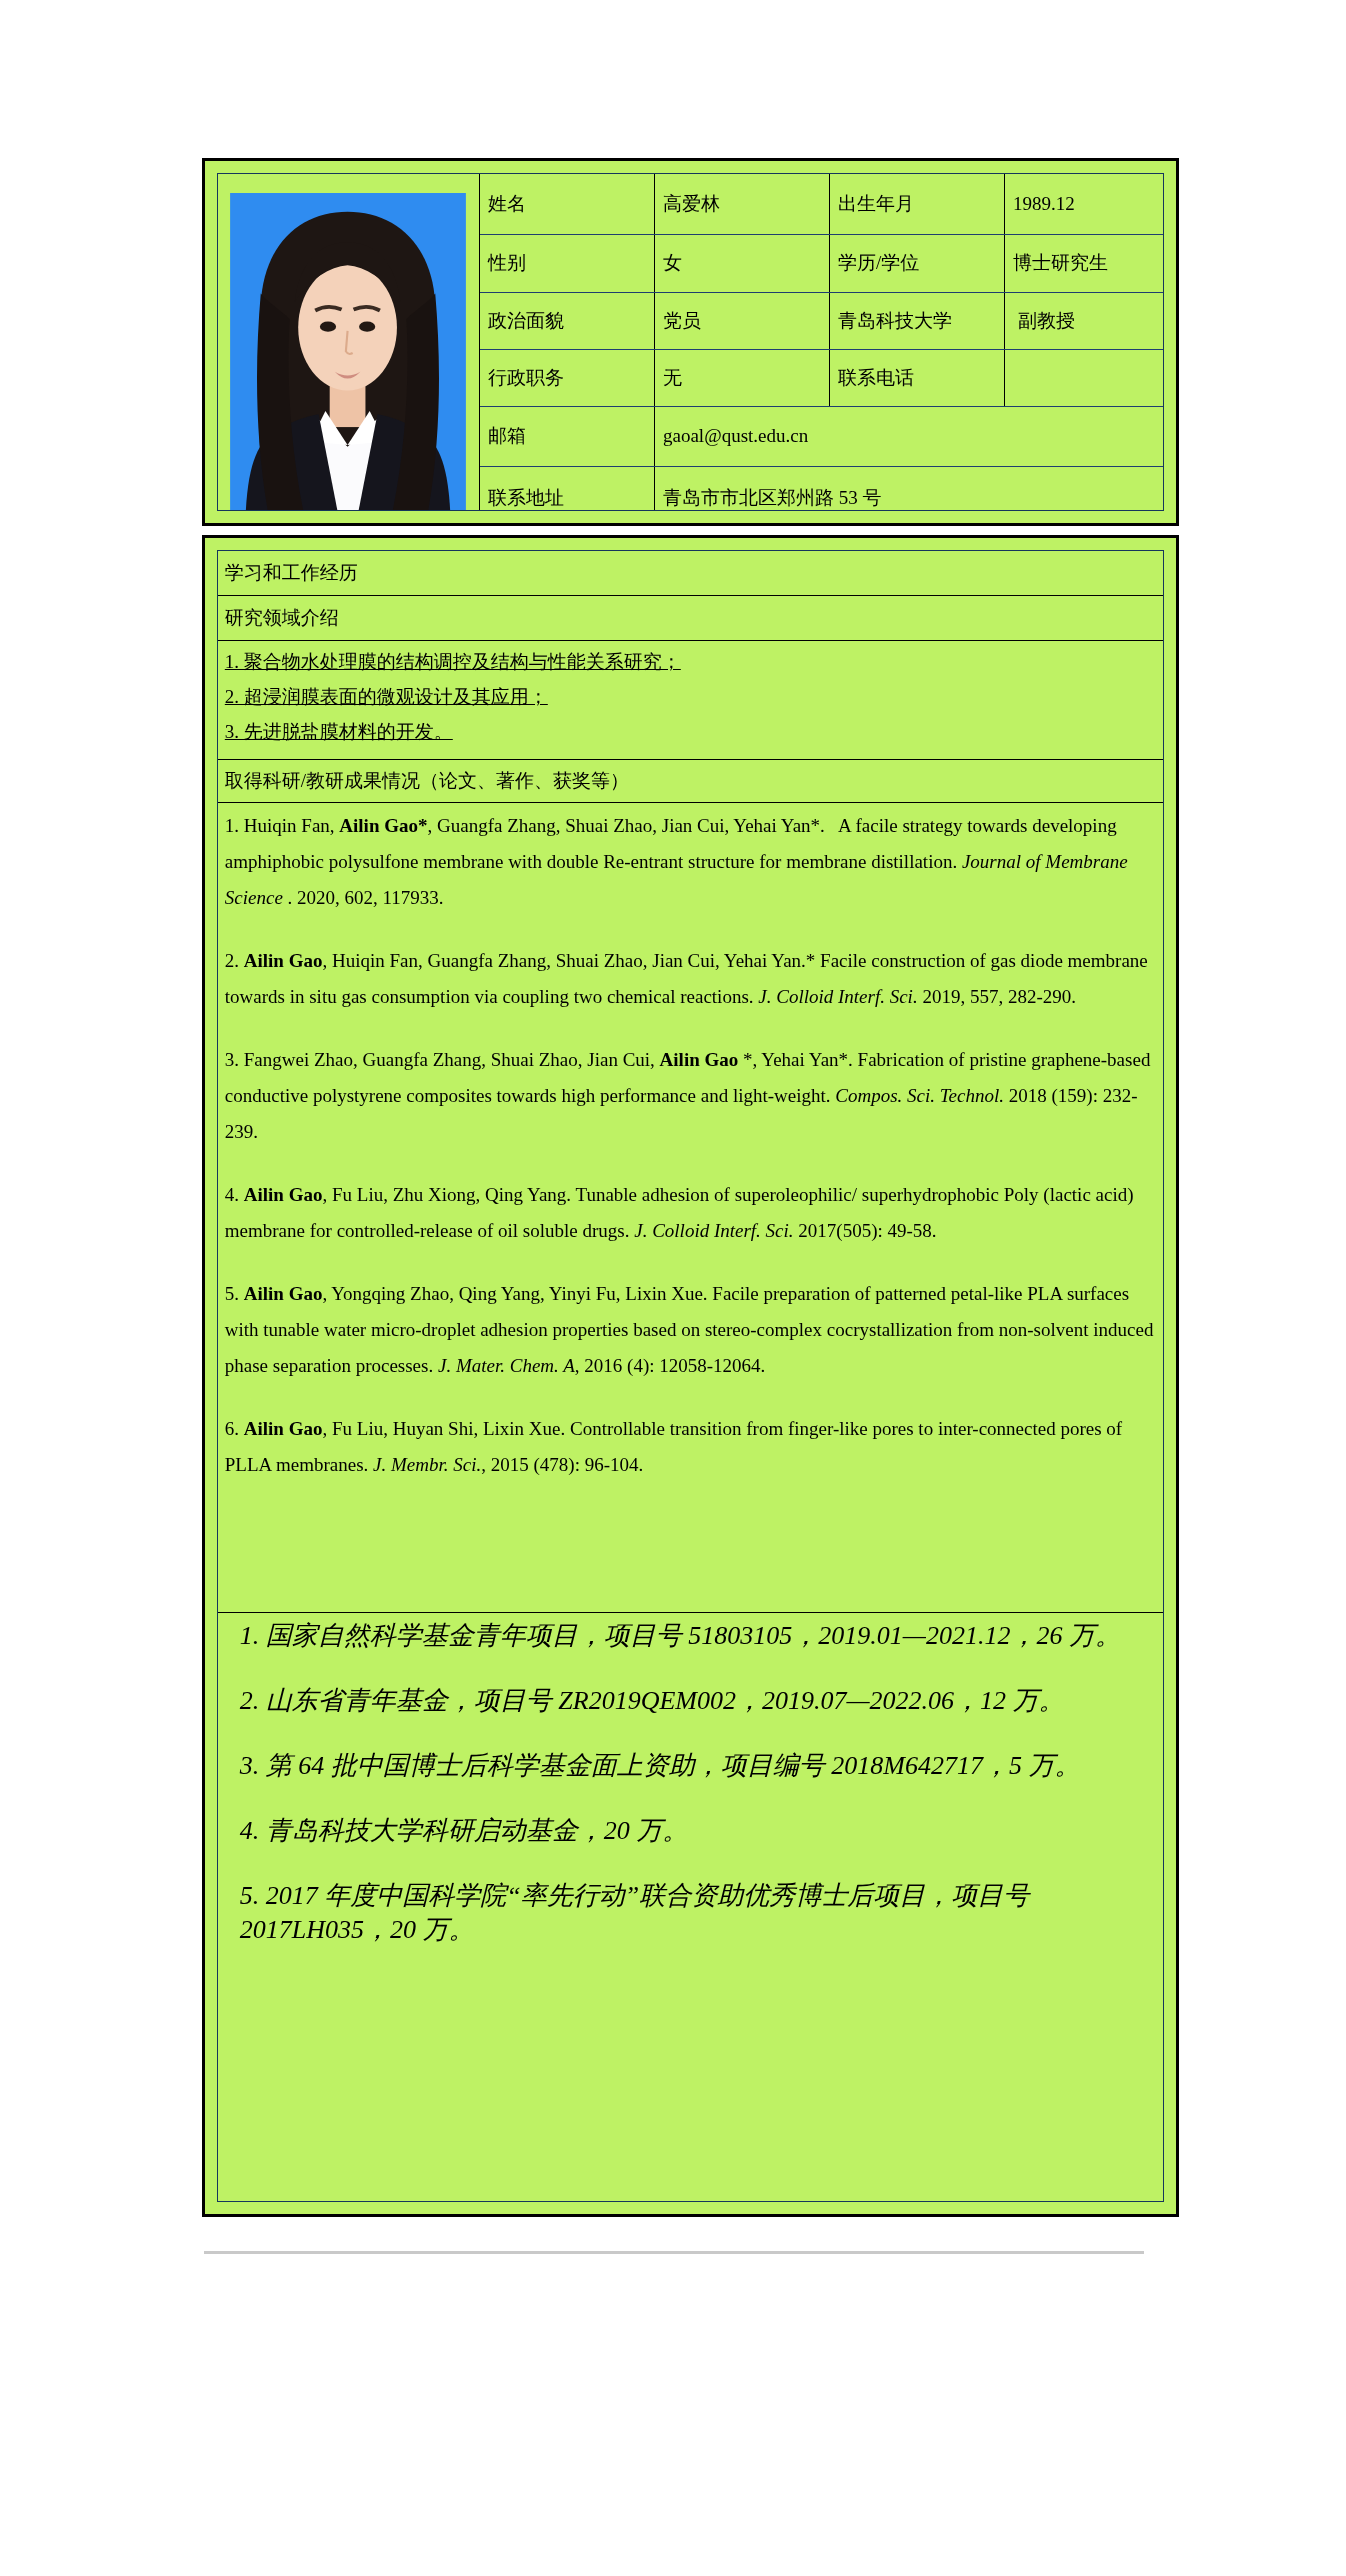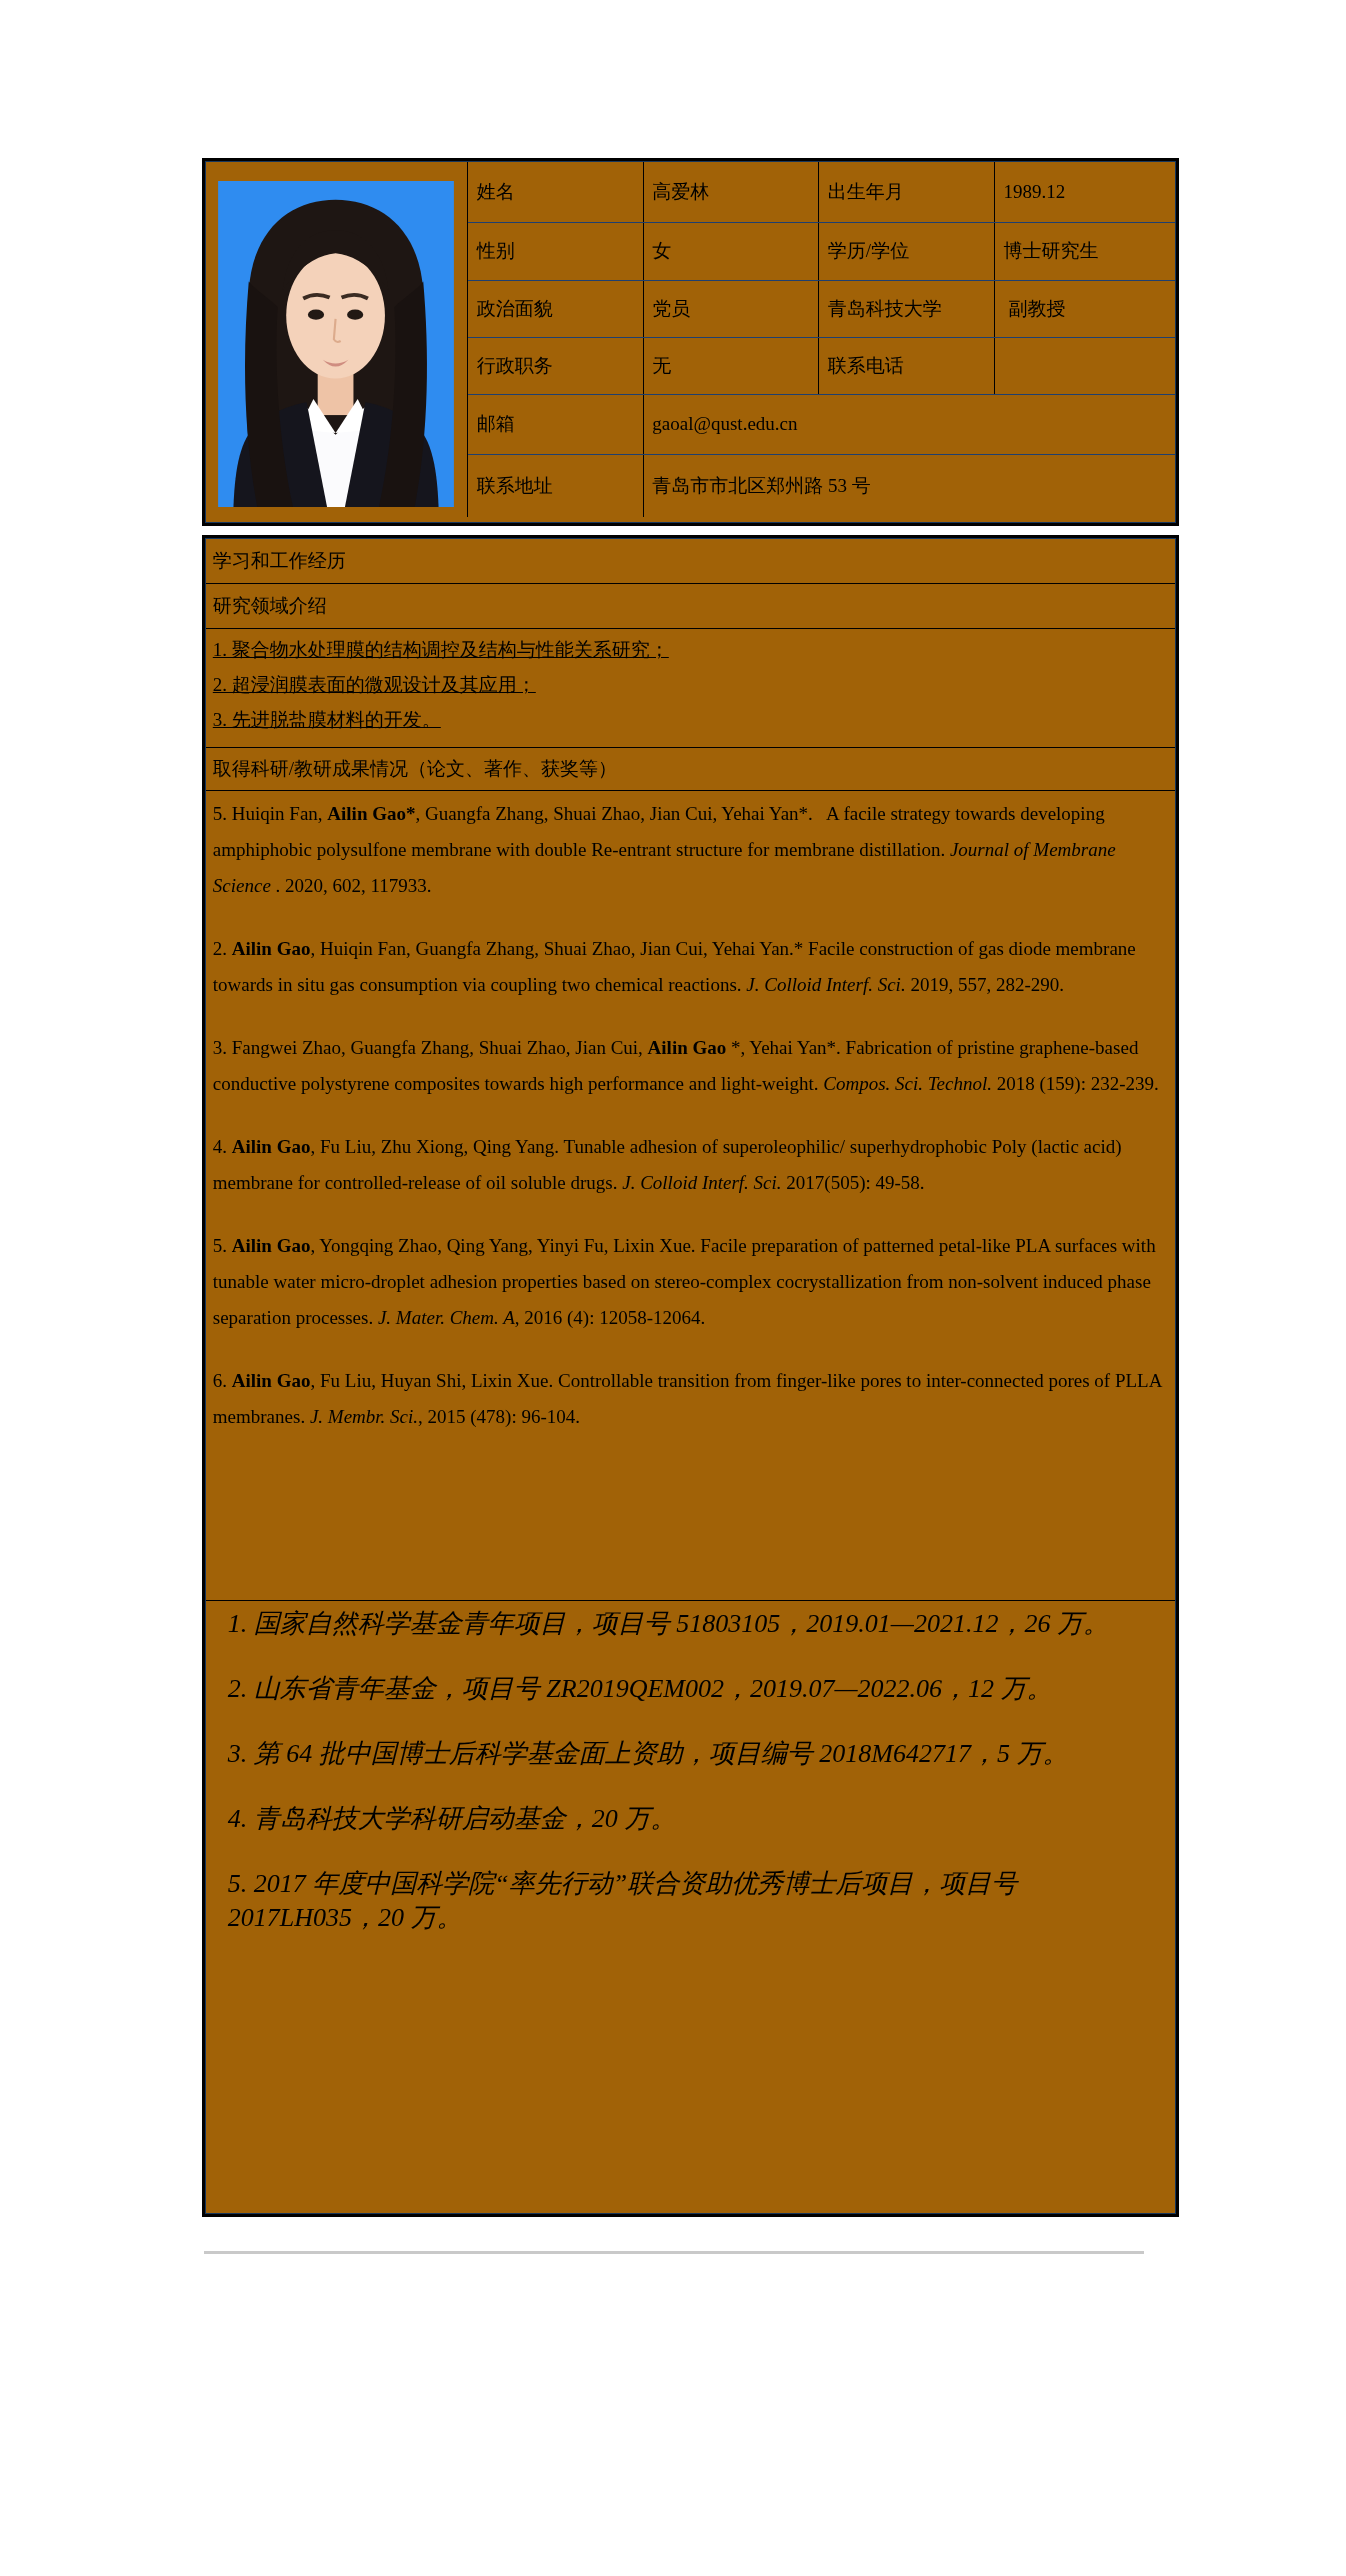--- a/index.html
+++ b/index.html
@@ -3,21 +3,21 @@
 <meta charset="utf-8">
 <style>
   :root{
     --border:#000000; --inner-line:#16365c; --row-line:#1e3f70;
     --divider:#c9c9c9; --text:#000000; --photo-bg:#2f8cf0;
   }
   html,body{margin:0;padding:0;background:#ffffff;}
   .page{position:relative;width:1346px;height:2576px;background:#ffffff;
         font-family:"Liberation Serif","DejaVu Serif",serif;color:var(--text);}
   .frame{position:absolute;box-sizing:border-box;border:3.4px solid var(--border);
-         padding:0;background:#a16207;}
+         padding:12px;background:#bef264;}
   .frame-inner{box-sizing:border-box;width:100%;height:100%;
                border:0.9px solid var(--inner-line);overflow:hidden;}
   table{border-collapse:collapse;width:100%;table-layout:fixed;border:hidden;}
   td{box-sizing:border-box;overflow:hidden;}
 
   
   .ta td{border:1.7px solid var(--border);
          border-top-color:var(--row-line);border-bottom-color:var(--row-line);
          font-size:19px;vertical-align:middle;padding:0 3.4px 0 8.5px;}
   .ta .r1{height:60px}.ta .r2{height:58px}.ta .r3{height:57px}
@@ -143,21 +143,21 @@
                 <p class="area-line">1. 聚合物水处理膜的结构调控及结构与性能关系研究；</p>
                 <p class="area-line">2. 超浸润膜表面的微观设计及其应用；</p>
                 <p class="area-line">3. 先进脱盐膜材料的开发。</p>
               </td>
         </tr>
         <tr>
           <td class="hd h-ach">取得科研/教研成果情况（论文、著作、获奖等）</td>
         </tr>
         <tr>
           <td class="ct c-ach">
-                <p class="pub"><span>5. Huiqin Fan, </span><span class="b">Ailin Gao*</span><span>, Guangfa Zhang, Shuai Zhao, Jian Cui, Yehai Yan*.   A facile strategy towards developing amphiphobic polysulfone membrane with double Re-entrant structure for membrane distillation. </span><span class="i">Journal of Membrane Science</span><span> . 2020, 602, 117933.</span></p>
+                <p class="pub"><span>1. Huiqin Fan, </span><span class="b">Ailin Gao*</span><span>, Guangfa Zhang, Shuai Zhao, Jian Cui, Yehai Yan*.   A facile strategy towards developing amphiphobic polysulfone membrane with double Re-entrant structure for membrane distillation. </span><span class="i">Journal of Membrane Science</span><span> . 2020, 602, 117933.</span></p>
                 <p class="pub"><span>2. </span><span class="b">Ailin Gao</span><span>, Huiqin Fan, Guangfa Zhang, Shuai Zhao, Jian Cui, Yehai Yan.* Facile construction of gas diode membrane towards in situ gas consumption via coupling two chemical reactions. </span><span class="i">J. Colloid Interf. Sci.</span><span> 2019, 557, 282-290.</span></p>
                 <p class="pub"><span>3. Fangwei Zhao, Guangfa Zhang, Shuai Zhao, Jian Cui, </span><span class="b">Ailin Gao</span><span> *, Yehai Yan*. Fabrication of pristine graphene-based conductive polystyrene composites towards high performance and light-weight. </span><span class="i">Compos. Sci. Technol.</span><span> 2018 (159): 232-239.</span></p>
                 <p class="pub"><span>4. </span><span class="b">Ailin Gao</span><span>, Fu Liu, Zhu Xiong, Qing Yang. Tunable adhesion of superoleophilic/ superhydrophobic Poly (lactic acid) membrane for controlled-release of oil soluble drugs. </span><span class="i">J. Colloid Interf. Sci.</span><span> 2017(505): 49-58.</span></p>
                 <p class="pub"><span>5. </span><span class="b">Ailin Gao</span><span>, Yongqing Zhao, Qing Yang, Yinyi Fu, Lixin Xue. Facile preparation of patterned petal-like PLA surfaces with tunable water micro-droplet adhesion properties based on stereo-complex cocrystallization from non-solvent induced phase separation processes. </span><span class="i">J. Mater. Chem. A</span><span>, 2016 (4): 12058-12064.</span></p>
                 <p class="pub"><span>6. </span><span class="b">Ailin Gao</span><span>, Fu Liu, Huyan Shi, Lixin Xue. Controllable transition from finger-like pores to inter-connected pores of PLLA membranes. </span><span class="i">J. Membr. Sci.</span><span>, 2015 (478): 96-104.</span></p>
               </td>
         </tr>
         <tr>
           <td class="ct c-proj">
                 <p class="proj-line">1. 国家自然科学基金青年项目，项目号 51803105，2019.01—2021.12，26 万。</p>

